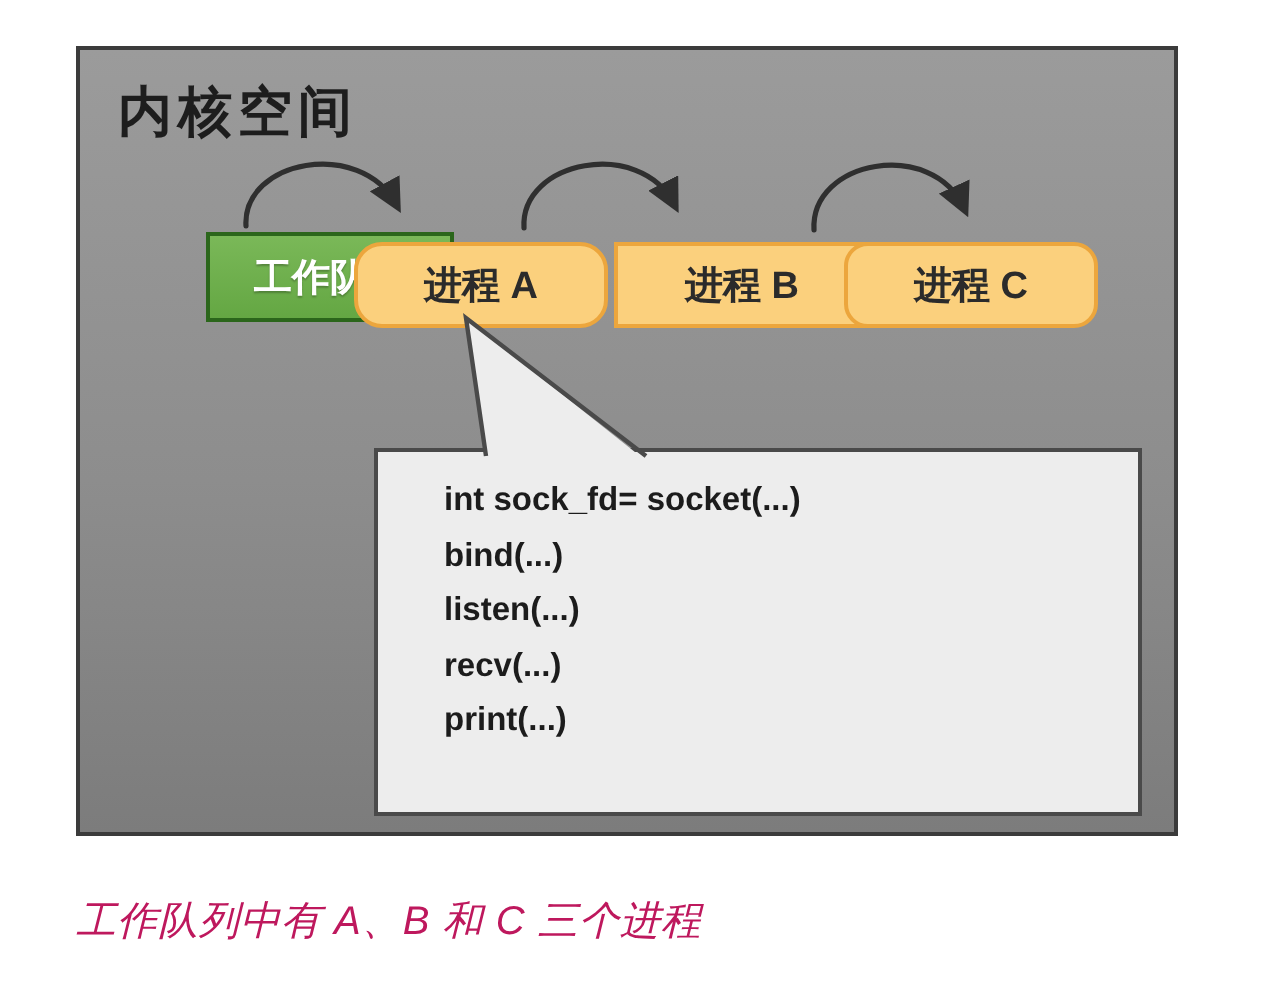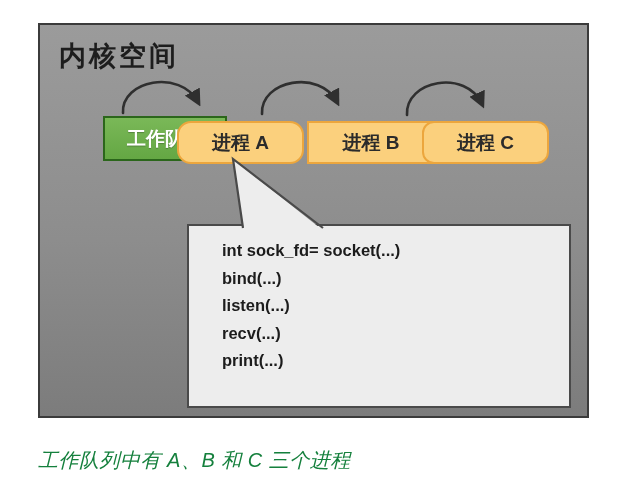--- a/index.html
+++ b/index.html
@@ -86,21 +86,21 @@
     width: 640px; height: 493px;
     z-index: 5;
     pointer-events: none;
   }
 
   .caption {
     position: absolute;
     left: 38px; top: 447px;
     font-size: 20px;
     font-style: italic;
-    color: #15803d;
+    color: #be185d;
     letter-spacing: 0.5px;
   }
 </style>
 </head>
 <body>
 
 <div class="page">
 
   <div class="panel">
 

